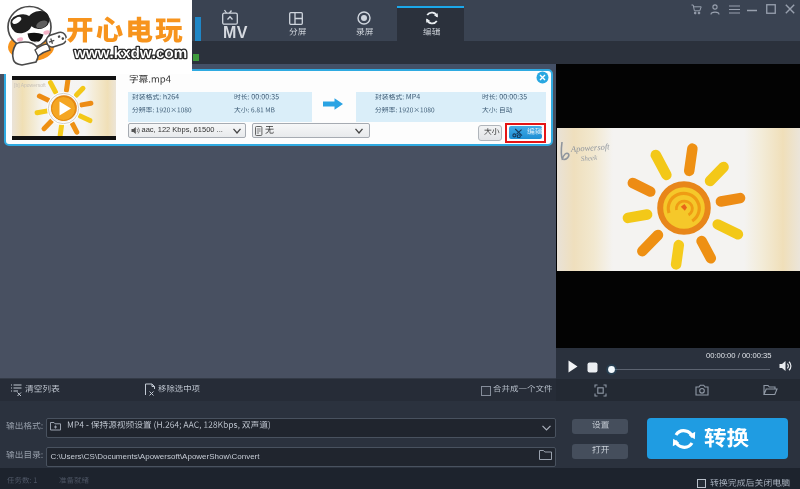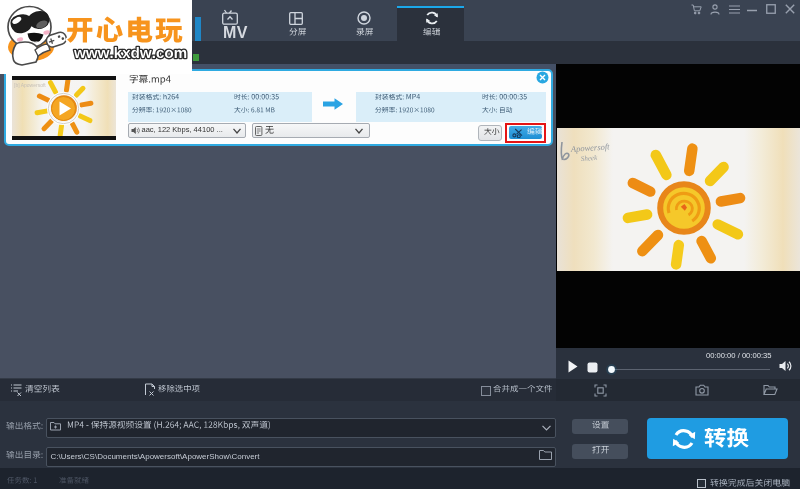--- a/index.html
+++ b/index.html
@@ -194,21 +194,21 @@
     </svg>
   </div>
 <div class="abs" style="left:128px;top:123px;width:118px;height:15px;background:linear-gradient(#f6f7f8,#e8eaec);border:1px solid #a6abb2;border-radius:2px;box-sizing:border-box"></div>
 <div style="position:absolute;left:131px;top:126px;">
     <svg width="9" height="9" viewBox="0 0 9 9">
       <path d="M0.5 3 H2.4 L4.8 1 V8 L2.4 6 H0.5 Z" fill="#555"></path>
       <path d="M6 2.8 A 2.6 2.6 0 0 1 6 6.2 M7.2 1.6 A 4.2 4.2 0 0 1 7.2 7.4" stroke="#555" fill="none" stroke-width="0.7"></path>
     </svg>
   </div>
 <div style="position:absolute;left:141.5px;top:126.3px;">
-    <span style="font-size:7.5px;line-height:8px;color:#333;display:block;white-space:nowrap">aac, 122 Kbps, 44100 ...</span>
+    <span style="font-size:7.5px;line-height:8px;color:#333;display:block;white-space:nowrap">aac, 122 Kbps, 61500 ...</span>
   </div>
 <div style="position:absolute;left:233px;top:128px;">
     <svg width="8" height="6" viewBox="0 0 8 6">
       <path d="M0.5 0.8 L4 5 L7.5 0.8" fill="none" stroke="#444" stroke-width="1.3"></path>
     </svg>
   </div>
 <div class="abs" style="left:252px;top:123px;width:118px;height:15px;background:linear-gradient(#f6f7f8,#e8eaec);border:1px solid #a6abb2;border-radius:2px;box-sizing:border-box"></div>
 <div style="position:absolute;left:255px;top:125.5px;">
     <svg width="8" height="10" viewBox="0 0 8 10">
       <rect x="0.5" y="0.5" width="6.4" height="9" rx="1" fill="none" stroke="#555" stroke-width="0.9"></rect>

